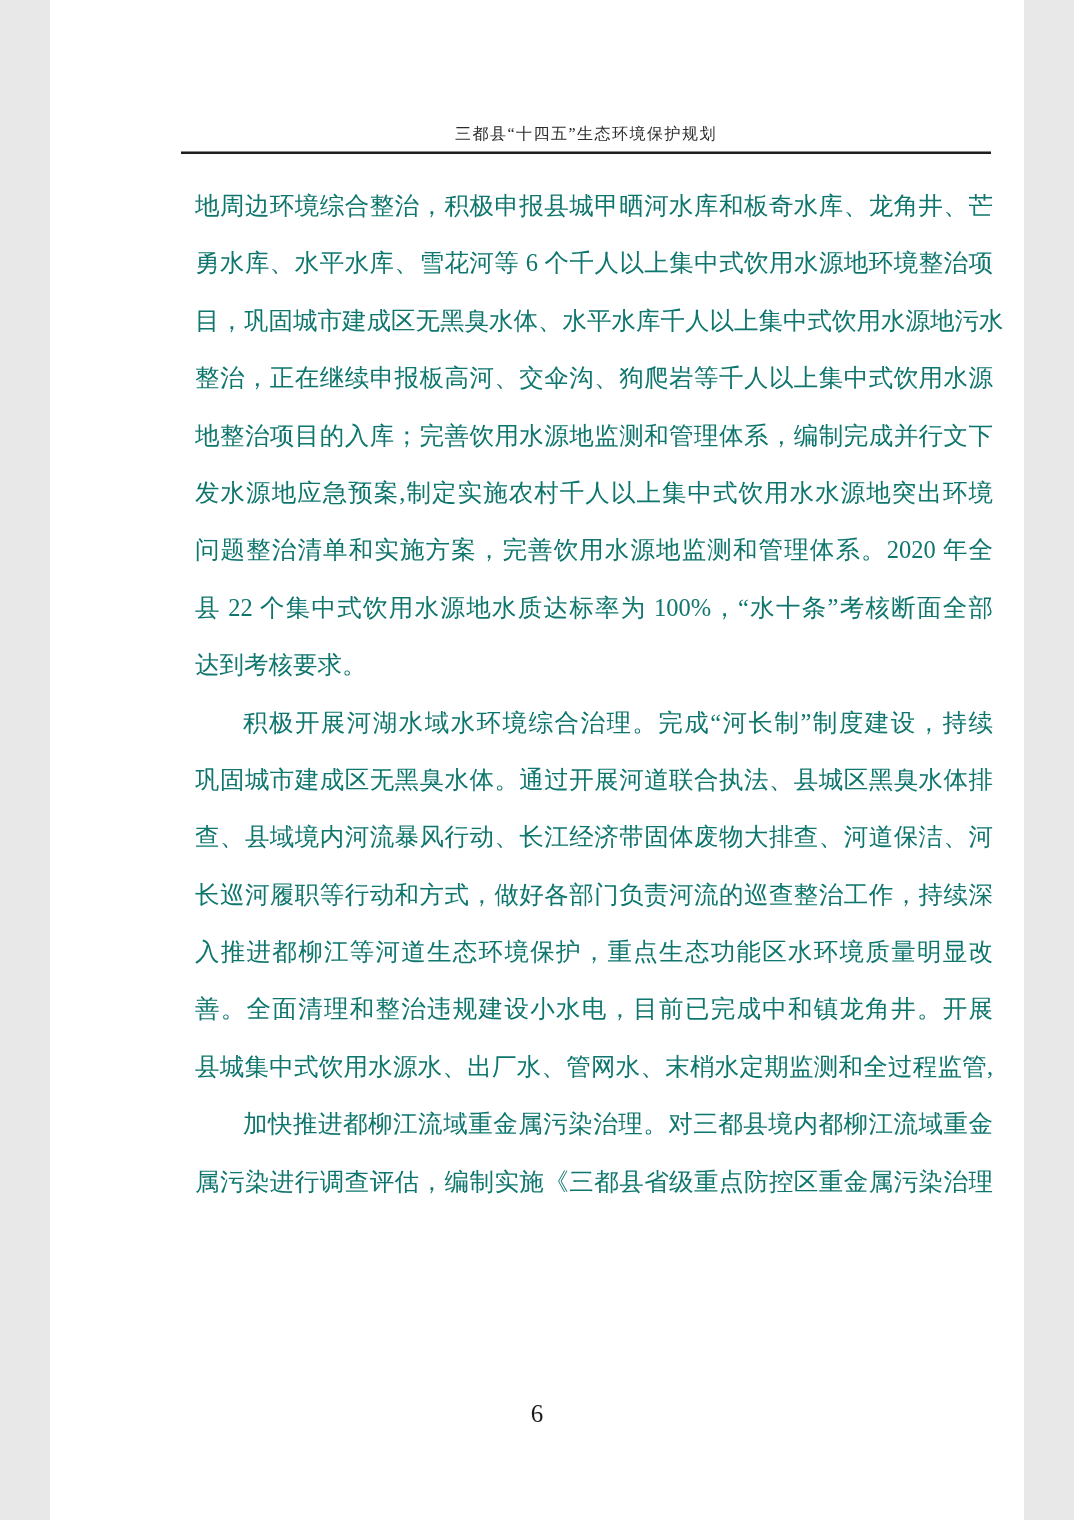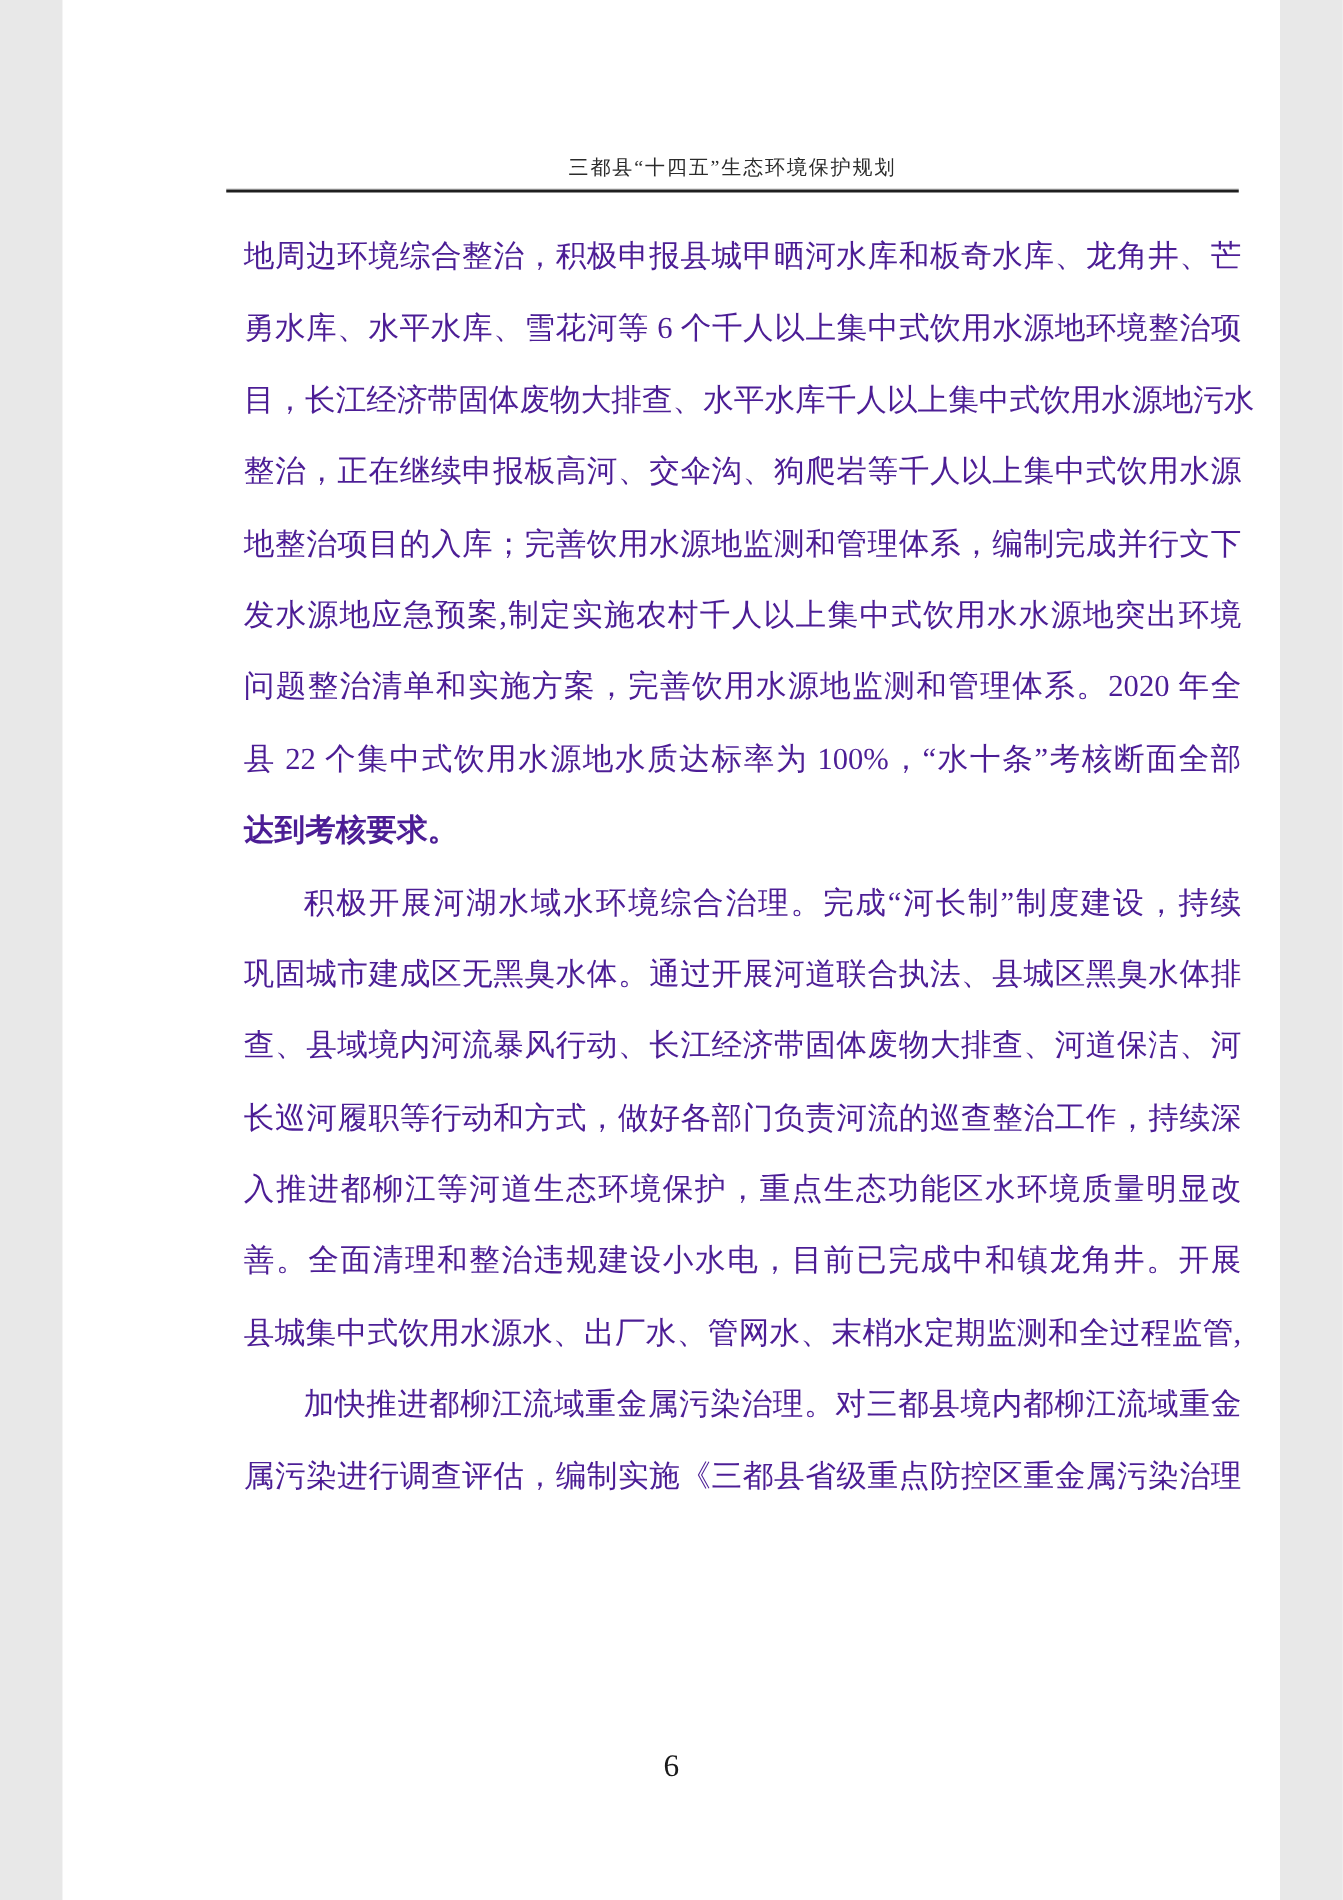--- a/index.html
+++ b/index.html
@@ -36,26 +36,25 @@
   .para{margin:0;padding:0;}
   .line{
     font-size:24.5px;
     height:57.4px;
     line-height:57.4px;
     text-align:justify;
     text-align-last:justify;
     text-justify:inter-character;
     white-space:nowrap;
     overflow:visible;
-    color:#4c1d95;
+    color:#0f766e;
   }
   .line.flush{
     text-align-last:left;
     white-space:normal;
-    font-weight:bold;
   }
   .line.indent{
     text-indent:48px;
   }
   .page-number{
     position:absolute;
     top:1400px;left:0;width:100%;
     text-align:center;
     font-size:25px;
     color:#1a1a1a;
@@ -68,21 +67,21 @@
 
   <div class="doc-header">
     <div class="doc-header-title">三都县“十四五”生态环境保护规划</div>
     <div class="doc-header-rule"></div>
   </div>
 
   <div class="doc-body">
       <div class="para">
         <div class="line">地周边环境综合整治，积极申报县城甲晒河水库和板奇水库、龙角井、芒</div>
         <div class="line">勇水库、水平水库、雪花河等 6 个千人以上集中式饮用水源地环境整治项</div>
-        <div class="line">目，长江经济带固体废物大排查、水平水库千人以上集中式饮用水源地污水</div>
+        <div class="line">目，巩固城市建成区无黑臭水体、水平水库千人以上集中式饮用水源地污水</div>
         <div class="line">整治，正在继续申报板高河、交伞沟、狗爬岩等千人以上集中式饮用水源</div>
         <div class="line">地整治项目的入库；完善饮用水源地监测和管理体系，编制完成并行文下</div>
         <div class="line">发水源地应急预案,制定实施农村千人以上集中式饮用水水源地突出环境</div>
         <div class="line">问题整治清单和实施方案，完善饮用水源地监测和管理体系。2020 年全</div>
         <div class="line">县 22 个集中式饮用水源地水质达标率为 100%，“水十条”考核断面全部</div>
         <div class="line flush">达到考核要求。</div>
       </div>
       <div class="para">
         <div class="line indent">积极开展河湖水域水环境综合治理。完成“河长制”制度建设，持续</div>
         <div class="line">巩固城市建成区无黑臭水体。通过开展河道联合执法、县城区黑臭水体排</div>

